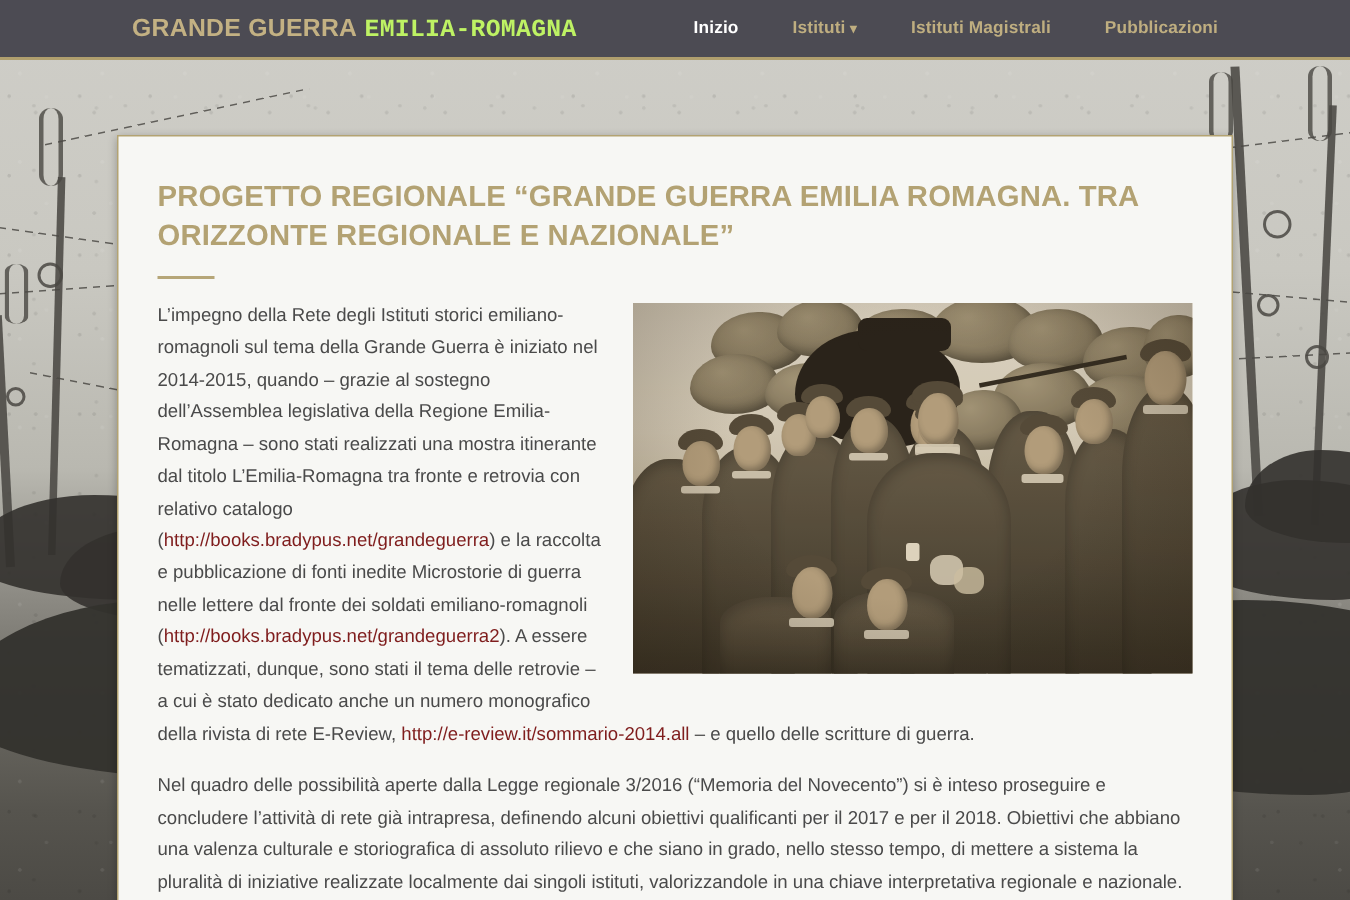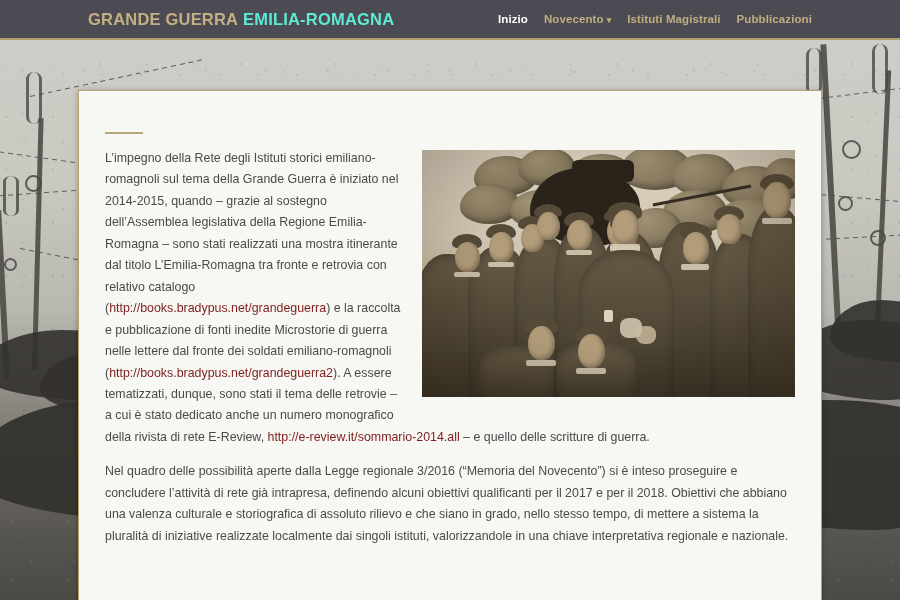--- a/index.html
+++ b/index.html
@@ -86,27 +86,27 @@
     padding: 0 0 0 88px;
   }
   #brand {
     font-size: 16.5px;
     font-weight: bold;
     letter-spacing: .2px;
     white-space: nowrap;
     text-decoration: none;
   }
   #brand .b1 { color: #c3b183; }
-  #brand .b2 { color: #5eead4; }
+  #brand .b2 { color: #bef264; font-family: Liberation Mono, monospace; }
 
   #main-nav {
     margin-left: auto;
     display: flex;
     align-items: center;
-    gap: 16px;
+    gap: 36px;
     padding-right: 88px;
   }
   #main-nav .nav-link {
     font-size: 11.5px;
     font-weight: bold;
     color: #bfae80;
     text-decoration: none;
     white-space: nowrap;
     letter-spacing: .1px;
   }
@@ -256,33 +256,34 @@
 <header id="site-header">
   <a id="brand" href="#">
     <span class="b1">GRANDE GUERRA</span><span>&nbsp;</span><span class="b2">EMILIA-ROMAGNA</span>
   </a>
 
   <nav id="main-nav">
     <a class="nav-link active" href="#">
       <span>Inizio</span>
     </a>
     <a class="nav-link" href="#">
-      <span>Novecento</span><span class="caret">▾</span>
+      <span>Istituti</span><span class="caret">▾</span>
     </a>
     <a class="nav-link" href="#">
       <span>Istituti Magistrali</span>
     </a>
     <a class="nav-link" href="#">
       <span>Pubblicazioni</span>
     </a>
   </nav>
 </header>
 
 <main id="content-card">
 
+  <h1 id="page-title">PROGETTO REGIONALE “GRANDE GUERRA EMILIA ROMAGNA. TRA ORIZZONTE REGIONALE E NAZIONALE”</h1>
   <div id="title-rule"></div>
 
   <div class="article-body clearfix">
 
     <figure id="figure-photo">
       <div class="ph-sky"></div>
 
       <div class="sandbag" style="left:52px;  top:6px;   width:62px; height:40px;"></div>
       <div class="sandbag" style="left:96px;  top:-2px;  width:58px; height:38px;"></div>
       <div class="sandbag" style="left:146px; top:4px;   width:66px; height:40px;"></div>

